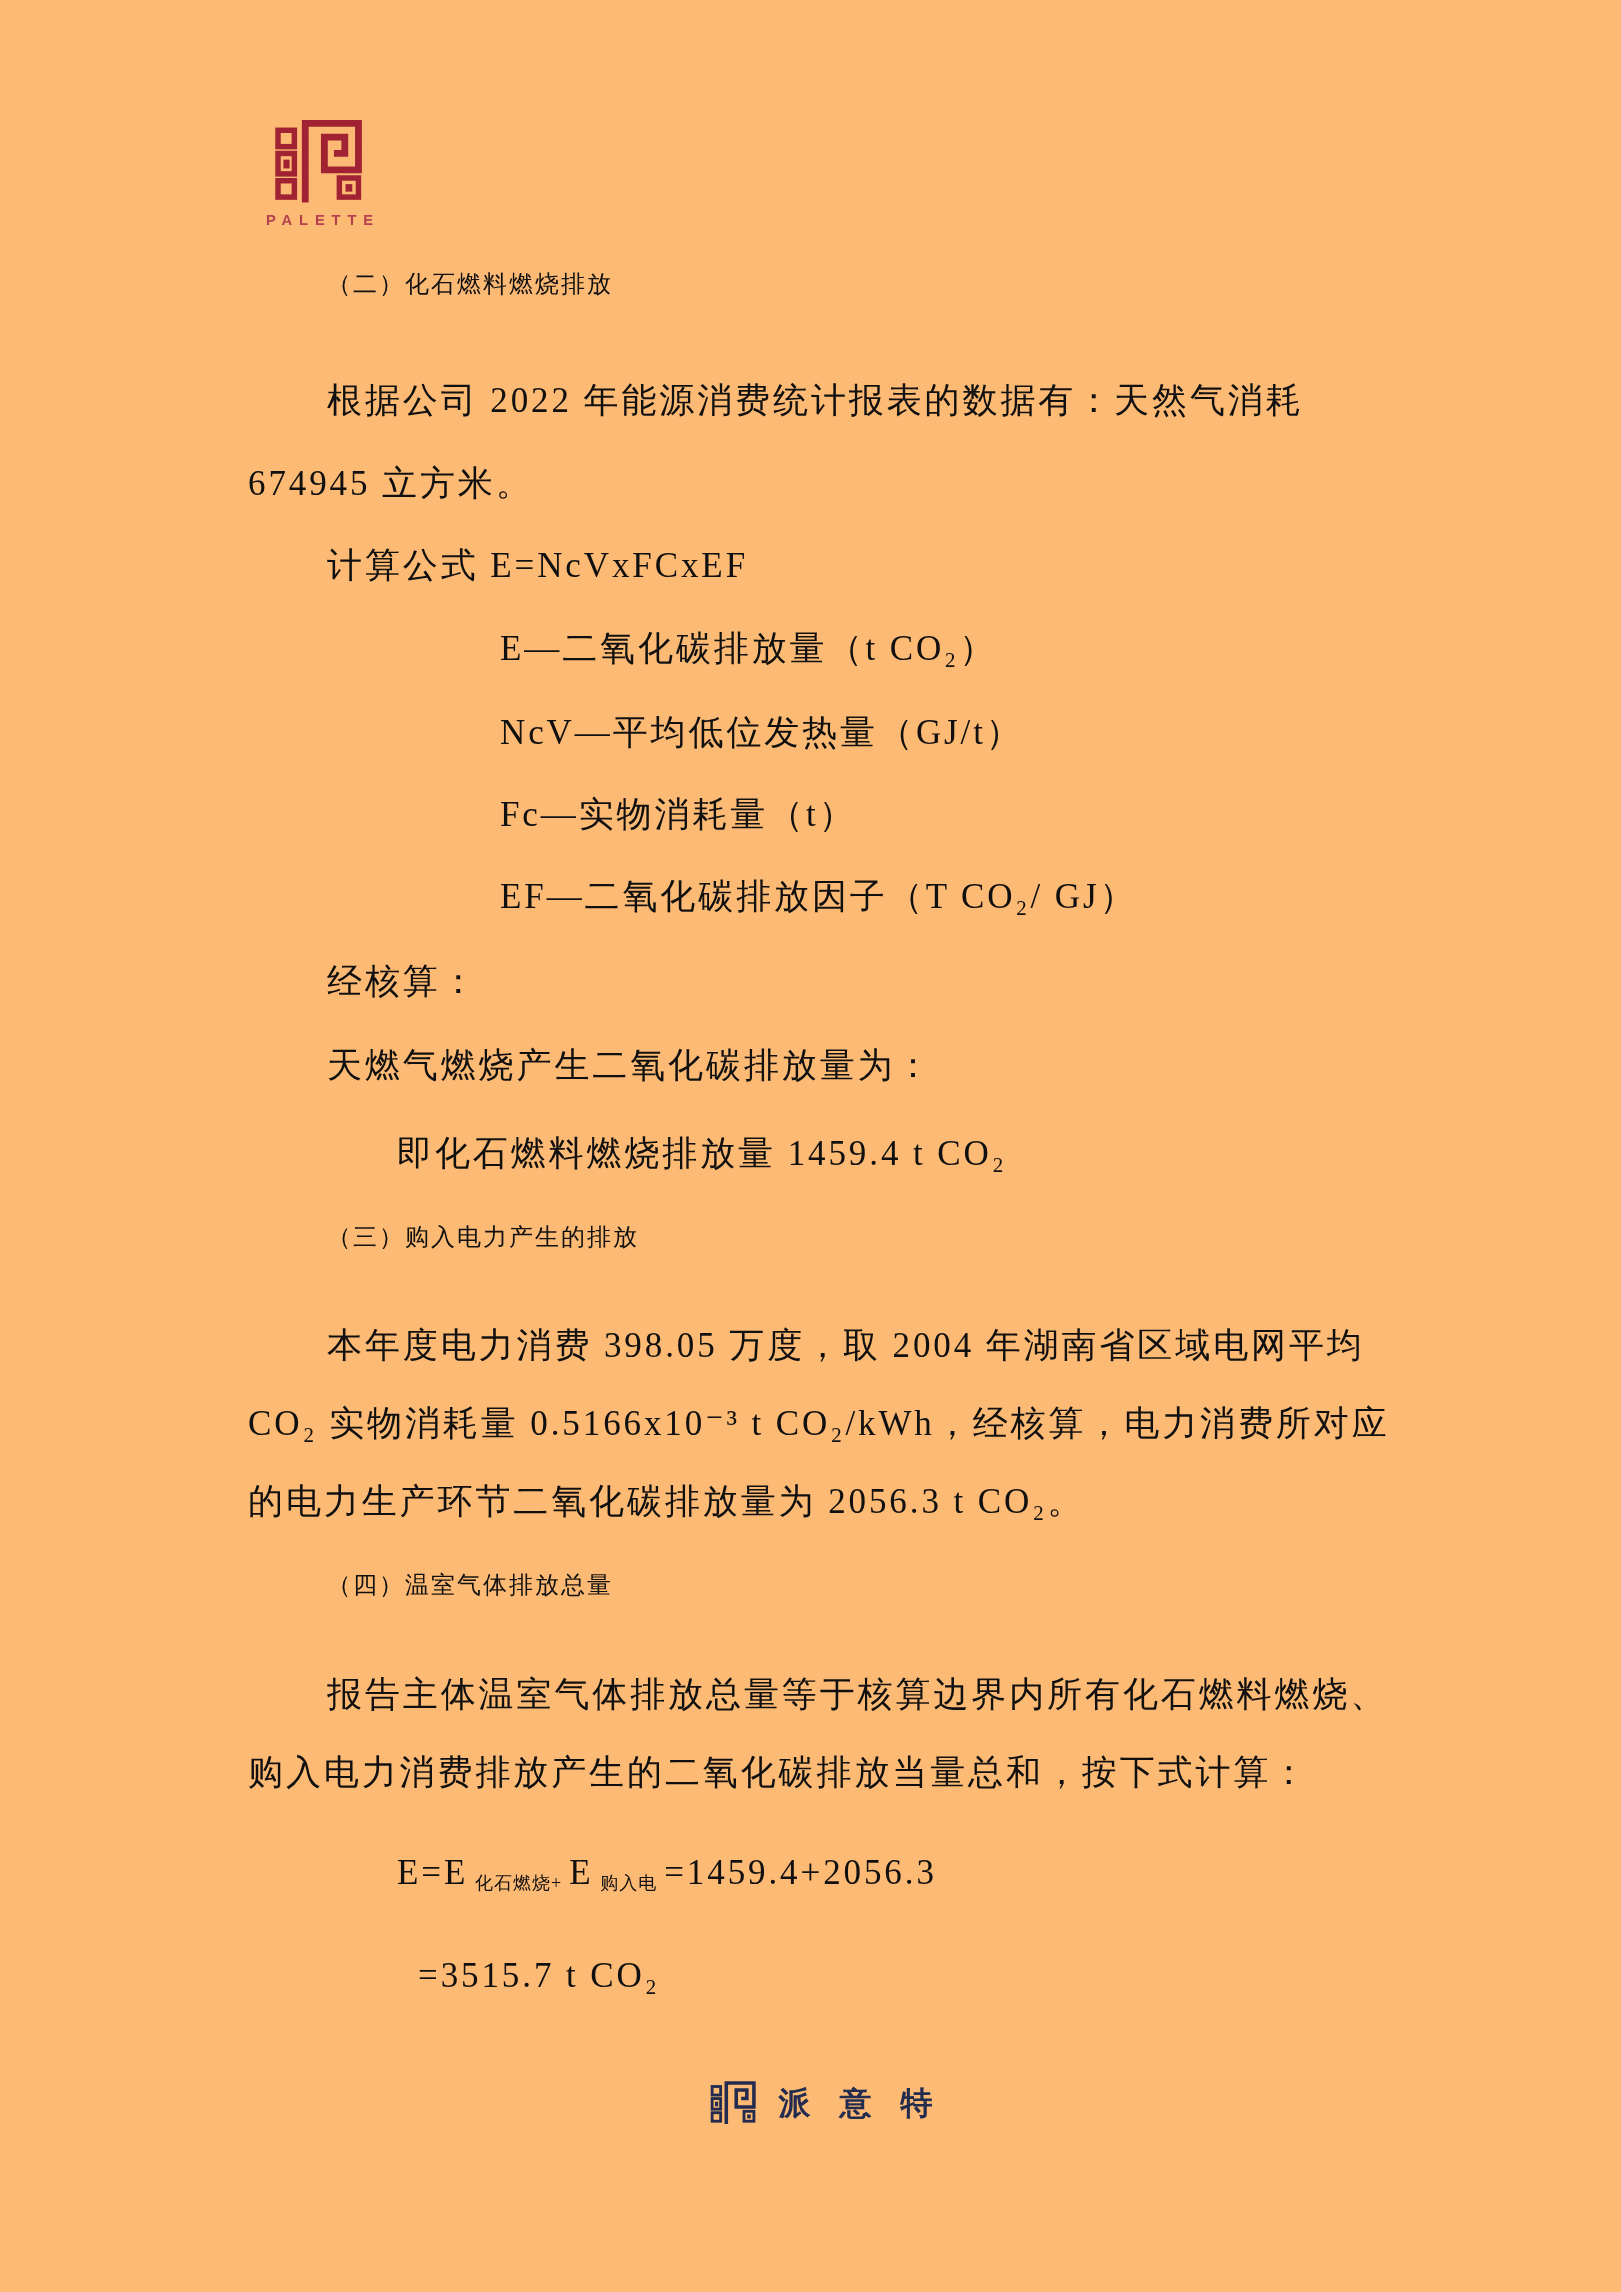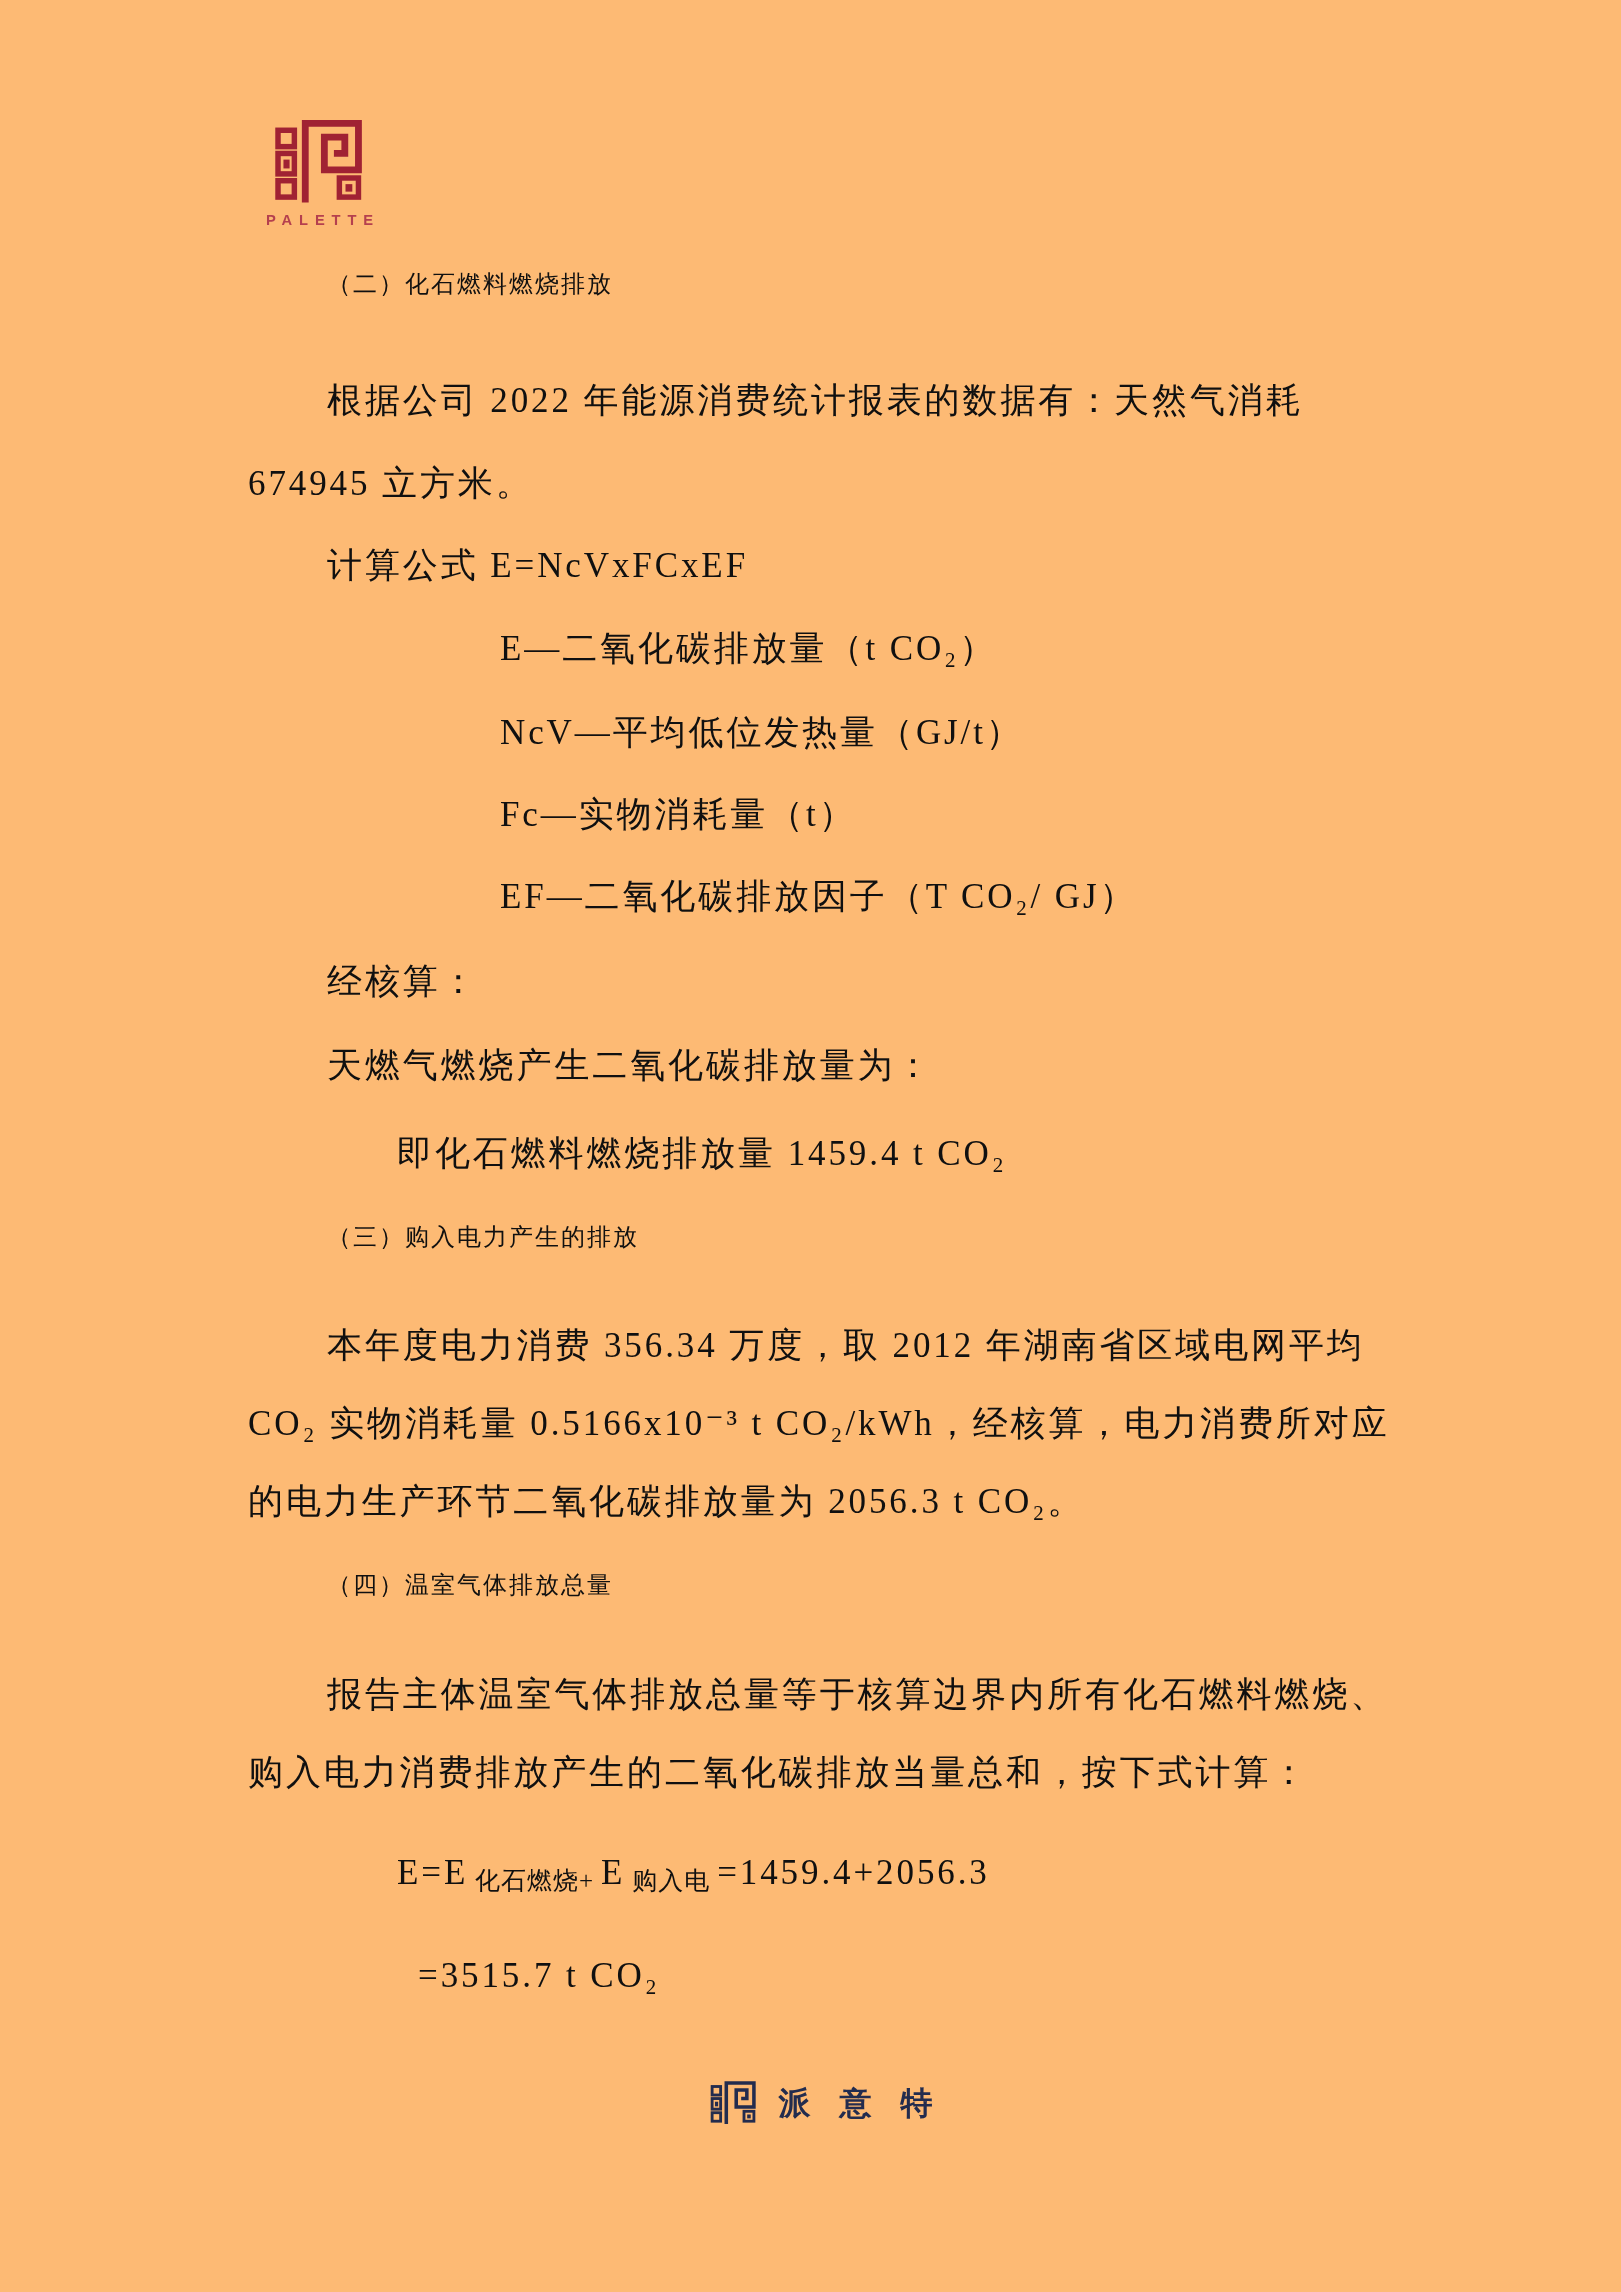--- a/index.html
+++ b/index.html
@@ -38,21 +38,21 @@
   .logo-word {
     margin-top: 3.9px;
     font-family: "Liberation Sans", sans-serif;
     font-size: 14.7px;
     font-weight: bold;
     letter-spacing: 6.9px;
     color: #b5404e;
   }
   
   .fsub {
-    font-size: 25px;
+    font-size: 18px;
     letter-spacing: 1px;
     vertical-align: -4.9px;
     margin: 0 6.9px;
   }
   
   .footer-brand {
     position: absolute;
     left: 710px;
     top: 2080px;
     display: flex;
@@ -109,21 +109,21 @@
   <div class="t" style="left:500px; top:714px">NcV—平均低位发热量（GJ/t）</div>
   <div class="t" style="left:500px; top:796px">Fc—实物消耗量（t）</div>
   <div class="t" style="left:500px; top:878px">EF—二氧化碳排放因子（T CO₂/ GJ）</div>
 
   <div class="t" style="left:327px; top:963px">经核算：</div>
   <div class="t" style="left:327px; top:1047px">天燃气燃烧产生二氧化碳排放量为：</div>
   <div class="t" style="left:397px; top:1135px">即化石燃料燃烧排放量 1459.4 t CO₂</div>
 
   <div class="t heading" style="left:327px; top:1224px">（三）购入电力产生的排放</div>
 
-  <div class="t" style="left:327px; top:1327px">本年度电力消费 356.34 万度，取 2012 年湖南省区域电网平均</div>
+  <div class="t" style="left:327px; top:1327px">本年度电力消费 398.05 万度，取 2004 年湖南省区域电网平均</div>
   <div class="t" style="left:248px; top:1405px">CO₂ 实物消耗量 0.5166x10⁻³ t CO₂/kWh，经核算，电力消费所对应</div>
   <div class="t" style="left:248px; top:1483px">的电力生产环节二氧化碳排放量为 2056.3 t CO₂。</div>
 
   <div class="t heading" style="left:327px; top:1572px">（四）温室气体排放总量</div>
 
   <div class="t" style="left:327px; top:1676px">报告主体温室气体排放总量等于核算边界内所有化石燃料燃烧、</div>
   <div class="t" style="left:248px; top:1754px">购入电力消费排放产生的二氧化碳排放当量总和，按下式计算：</div>
 
   <div class="t" style="left:397px; top:1854px">
     <span>E=E</span><span class="fsub">化石燃烧+</span><span>E</span><span class="fsub">购入电</span><span>=1459.4+2056.3</span>

